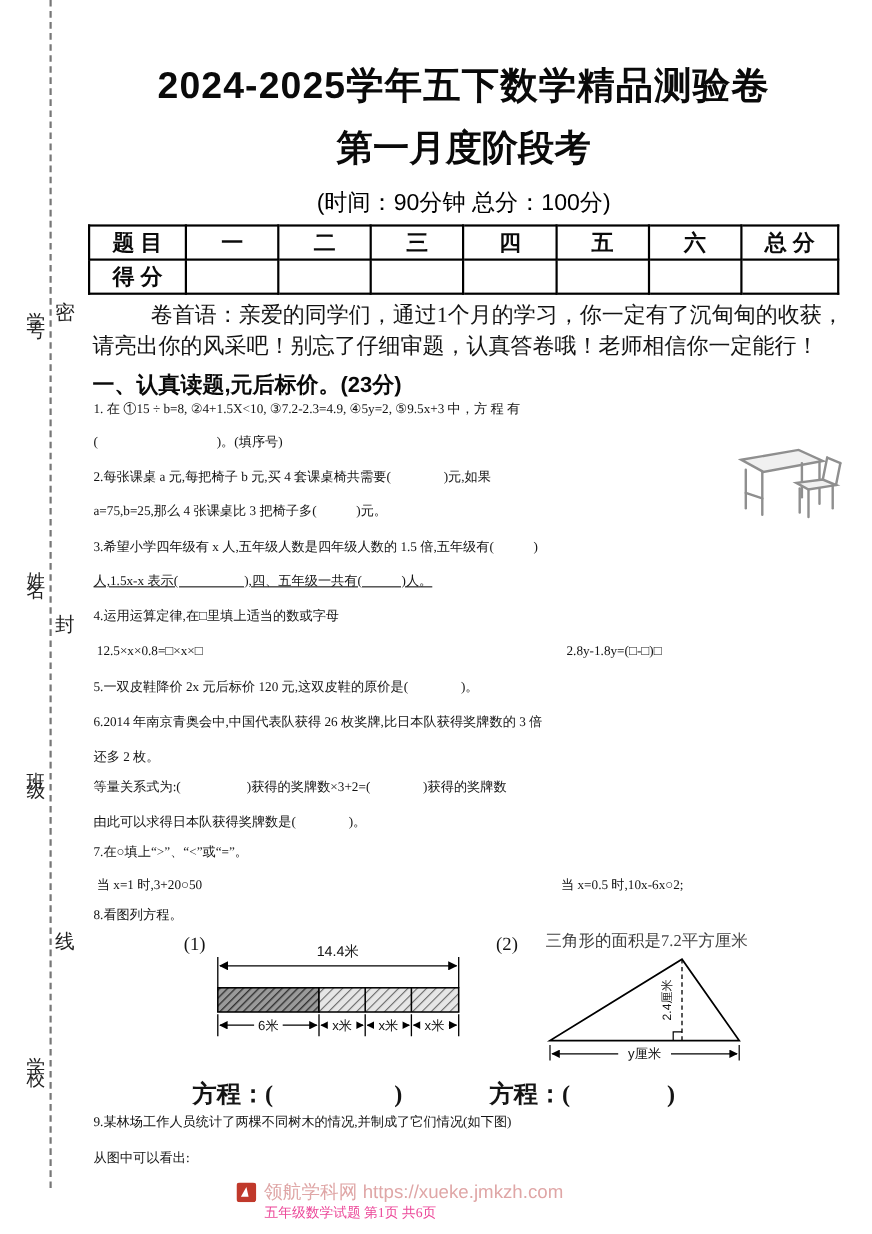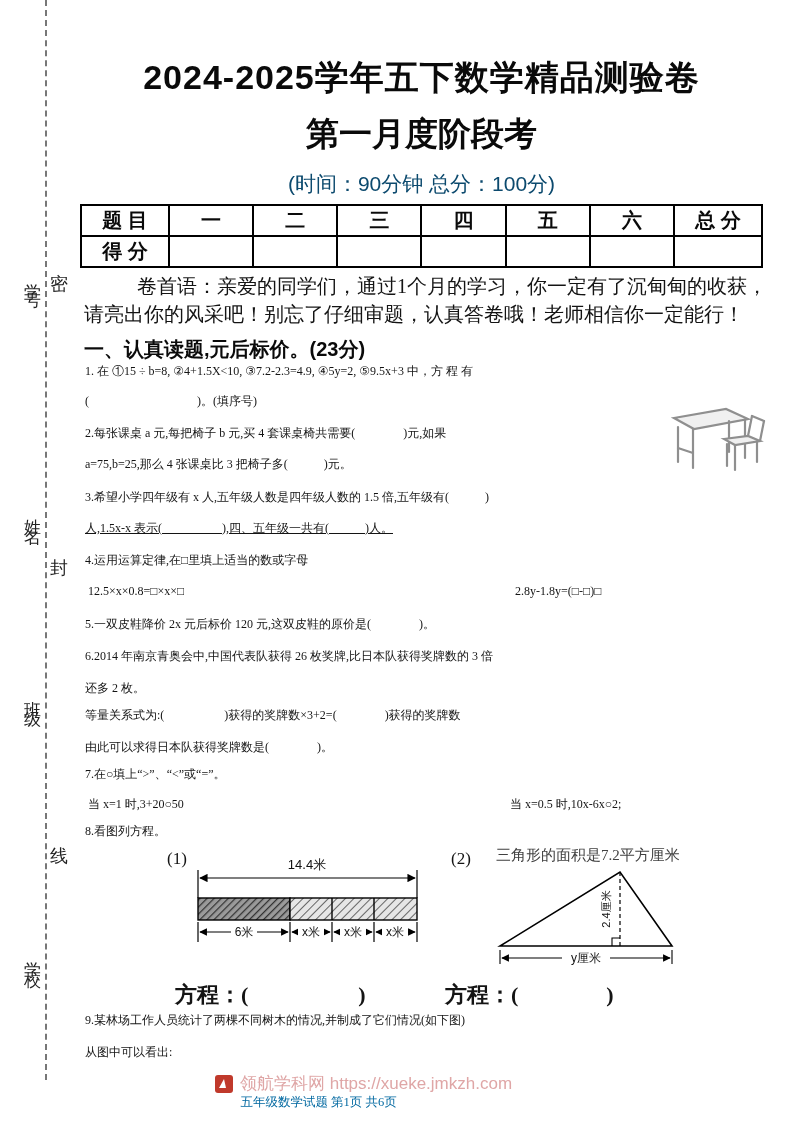--- a/index.html
+++ b/index.html
@@ -11,37 +11,37 @@
   .vlabel { position:absolute; writing-mode:vertical-rl; text-orientation:upright;
             font-size:17px; letter-spacing:9px; font-family:"Liberation Sans", sans-serif; color:#222; }
   .sealchar { position:absolute; font-size:18px; font-family:"Liberation Sans", sans-serif; color:#222; }
   .seal-dash { position:absolute; left:45px; top:0; height:1080px; width:0; border-left:2px dashed #777; }
 
   .title { position:absolute; left:78px; top:55px; width:687px; text-align:center;
            font:bold 34px "Liberation Sans", sans-serif; letter-spacing:1px; color:#0a0a0a; }
   .subtitle { position:absolute; left:78px; top:112px; width:687px; text-align:center;
               font:bold 33px "Liberation Sans", sans-serif; color:#0a0a0a; }
   .timeinfo { position:absolute; left:78px; top:170px; width:687px; text-align:center;
-              font:21px "Liberation Sans", sans-serif; color:#0c4a6e; }
+              font:21px "Liberation Sans", sans-serif; color:#000000; }
 
   table.score { position:absolute; left:80px; top:204px; width:683px; border-collapse:collapse; table-layout:fixed; }
   table.score td { border:2px solid #000; height:31px; text-align:center; vertical-align:middle;
                    font:bold 20px "Liberation Sans", sans-serif; color:#0a0a0a; }
 
   .intro { position:absolute; font-size:20px; white-space:pre; color:#141414; }
   .secttitle { position:absolute; left:84px; top:336px; font:bold 20px "Liberation Sans", sans-serif; color:#0a0a0a; }
 
   .eq { position:absolute; font-size:22px; font-weight:bold; white-space:pre; color:#141414; }
   .diaglabel { position:absolute; font-size:17px; white-space:pre; color:#141414; }
   .caption { position:absolute; font-size:15px; white-space:pre; color:#404040; }
 
   .footer-site { position:absolute; left:215px; top:1072px; display:flex; align-items:center; gap:7px;
                  font-size:17px; color:#dfa6a6; font-family:"Liberation Sans", sans-serif; }
   .page-info { position:absolute; left:0; top:1094px; width:637px; text-align:center;
-               font-size:12.5px; color:#0369a1; font-family:"Liberation Serif", serif; }
+               font-size:12.5px; color:#ec4899; font-family:"Liberation Serif", serif; }
   svg text { font-family:"Liberation Sans", sans-serif; fill:#111; }
 </style>
 </head>
 <body>
 
 <div class="page">
 
   <div class="seal-dash"></div>
   <div class="vlabel" style="left:21px; top:270px;">学号</div>
   <div class="sealchar" style="left:50px; top:272px;">密</div>

